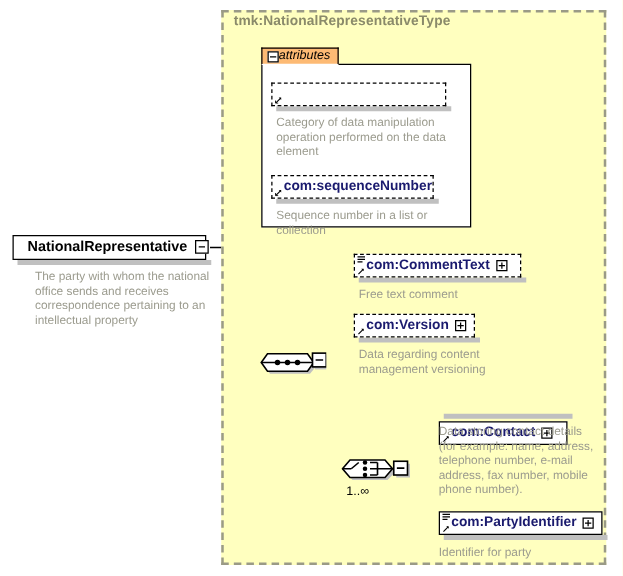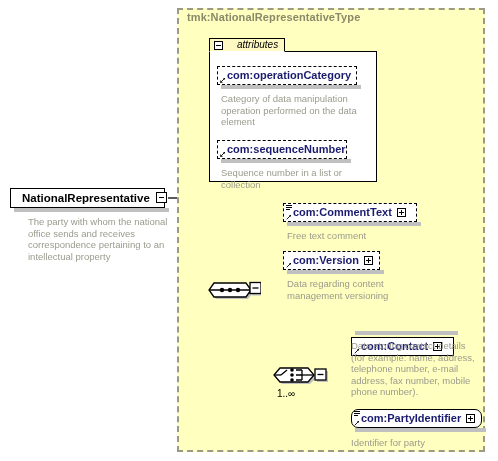--- a/index.html
+++ b/index.html
@@ -45,27 +45,27 @@
     width: 168px; height: 131px;
     background: #ffffff;
     border: 1px solid #000000;
     box-sizing: border-box;
   }
   .attrs-tab {
     position: absolute;
     left: 209px; top: 38px;
     height: 14px;
     padding: 0 6px 0 4px;
-    background: #fef9c3;
+    background: #fdba74;
     border: 1px solid #000000;
     border-bottom: 1px solid #ffffff;
     box-sizing: border-box;
     display: flex;
     align-items: center;
-    gap: 14px;
+    gap: 0;
     z-index: 3;
   }
   .attrs-tab .tab-text {
     font-size: 10px;
     font-style: italic;
     color: #000000;
     line-height: 1;
   }
   
   .expander {
@@ -232,21 +232,20 @@
   <span class="tab-text">attributes</span>
 </div>
 
 <div class="shadow" style="left:221px; top:85px; width:140px; height:4px;"></div>
 <div class="node dashed" style="left:217px; top:66px; width:140px;">
   <svg class="arrow-glyph" viewBox="0 0 8 8" xmlns="http://www.w3.org/2000/svg">
     <path d="M1,7 L6,2" stroke="#000" stroke-width="1.2"></path>
     <path d="M6.6,1.4 L6.6,4.0 L4.0,1.4 Z" fill="#000"></path>
     <path d="M0.6,4.6 L0.6,7.4 L3.4,7.4" stroke="#000" stroke-width="1" fill="none"></path>
   </svg>
-  <span class="nm">com:operationCategory</span>
 </div>
 <div class="desc" style="left:221px; top:93px; width:142px;">Category of data manipulation operation performed on the data element</div>
 
 <div class="shadow" style="left:221px; top:159px; width:130px; height:4px;"></div>
 <div class="node dashed" style="left:217px; top:140px; width:130px;">
   <svg class="arrow-glyph" viewBox="0 0 8 8" xmlns="http://www.w3.org/2000/svg">
     <path d="M1,7 L6,2" stroke="#000" stroke-width="1.2"></path>
     <path d="M6.6,1.4 L6.6,4.0 L4.0,1.4 Z" fill="#000"></path>
     <path d="M0.6,4.6 L0.6,7.4 L3.4,7.4" stroke="#000" stroke-width="1" fill="none"></path>
   </svg>
@@ -325,21 +324,21 @@
     <path d="M6.6,1.4 L6.6,4.0 L4.0,1.4 Z" fill="#000"></path>
   </svg>
   <span class="nm">com:Contact</span>
   <span class="exp-wrap">
       <span class="expander plus"></span>
     </span>
 </div>
 <div class="desc" style="left:351px; top:340px; width:126px;">Data storing contact details (for example: name, address, telephone number, e-mail address, fax number, mobile phone number).</div>
 
 <div class="shadow" style="left:355px; top:428px; width:131px; height:4px;"></div>
-<div class="node solid" style="left:351px; top:409px; width:131px;border-radius:7px;">
+<div class="node solid" style="left:351px; top:409px; width:131px;">
   <div class="lines-glyph">
       <i></i>
       <i></i>
       <i></i>
     </div>
   <svg class="arrow-glyph" viewBox="0 0 8 8" xmlns="http://www.w3.org/2000/svg">
     <path d="M1,7 L6,2" stroke="#000" stroke-width="1.2"></path>
     <path d="M6.6,1.4 L6.6,4.0 L4.0,1.4 Z" fill="#000"></path>
   </svg>
   <span class="nm">com:PartyIdentifier</span>

